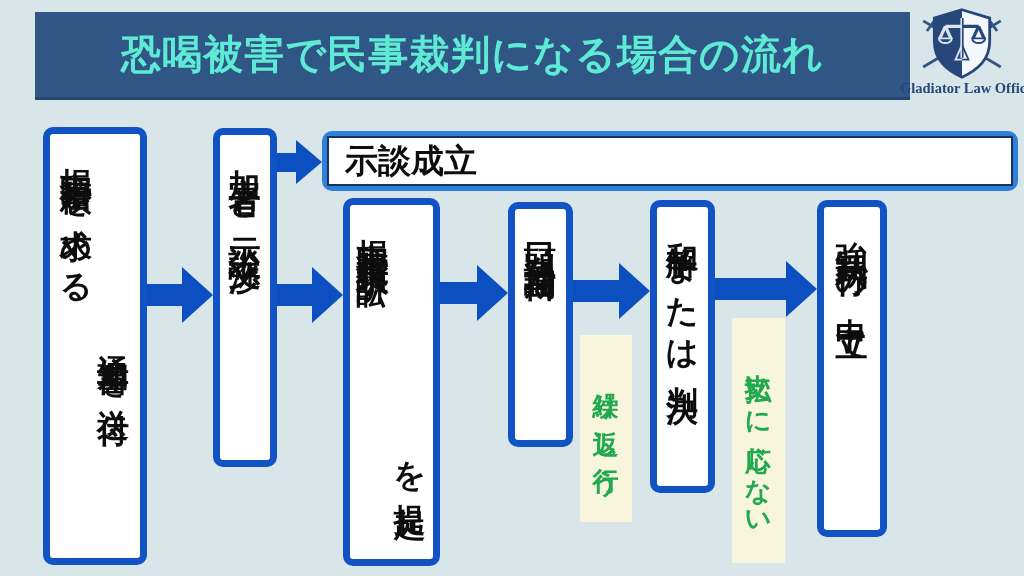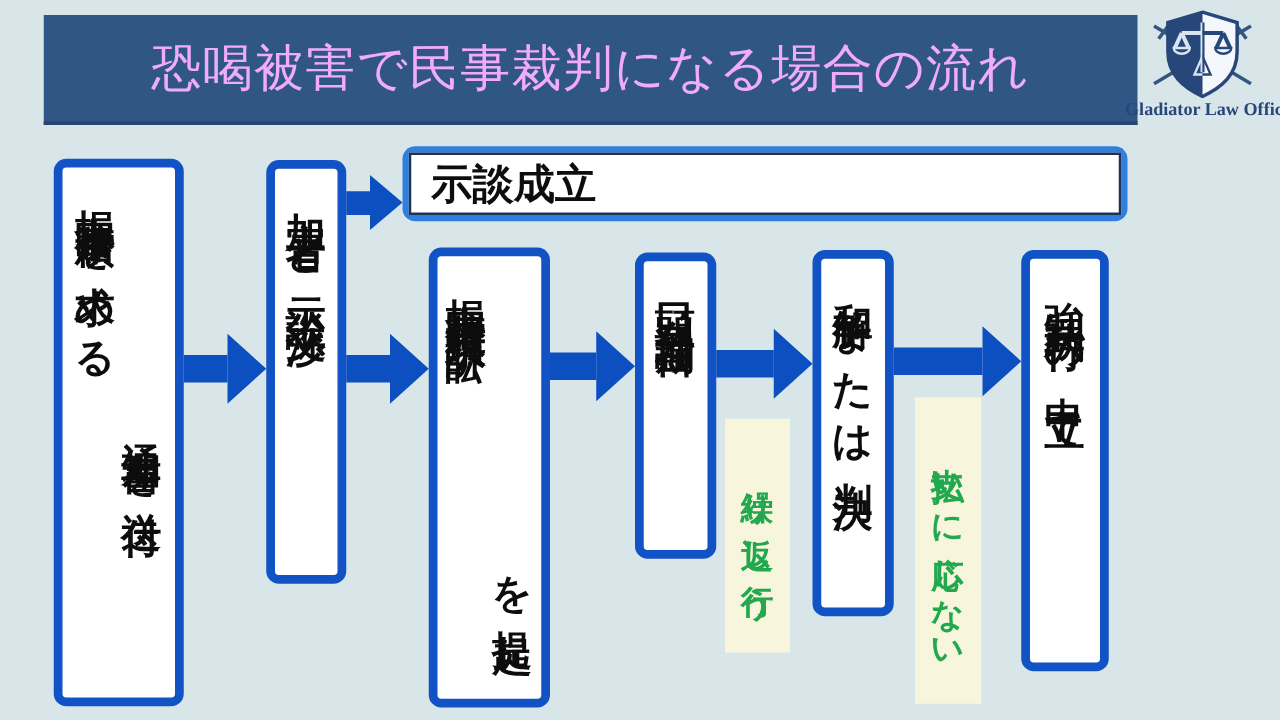--- a/index.html
+++ b/index.html
@@ -10,21 +10,21 @@
   }
   *{margin:0;padding:0;box-sizing:border-box;}
   html,body{width:1024px;height:576px;overflow:hidden;}
   body{font-family:"Liberation Sans","DejaVu Sans",sans-serif;}
   .stage{position:relative;width:1024px;height:576px;background:var(--background);overflow:hidden;}
 
   
   .header{position:absolute;left:35px;top:12px;width:875px;height:88px;
     background:var(--header-bg);border-bottom:3px solid var(--header-edge);
     display:flex;align-items:center;justify-content:center;}
-  .header .title{color:#f0abfc;font-size:40px;font-weight:400;letter-spacing:1px;white-space:nowrap;}
+  .header .title{color:#5eead4;font-size:40px;font-weight:700;letter-spacing:1px;white-space:nowrap;}
 
   
   .logo{position:absolute;left:900px;top:6px;width:124px;height:100px;text-align:center;}
   .logo svg{display:block;margin:0 auto;}
   .logo .logo-text{display:block;margin-top:0px;font-family:"Liberation Serif","DejaVu Serif",serif;
     font-size:14.5px;font-weight:600;color:var(--logo-navy);white-space:nowrap;}
 
   
   .fbox{position:absolute;background:#fff;border:7px solid var(--box-border);border-radius:10px;}
   .vtext{writing-mode:vertical-rl;text-orientation:upright;font-weight:800;color:var(--ink);
@@ -42,21 +42,21 @@
   .box-lawsuit .c1{letter-spacing:5px;}
   .box-lawsuit .c2{letter-spacing:5px;margin-top:224px;}
   .box-oral     {left:508px;top:202px;width:65px;height:245px;}
   .box-oral .vtext{letter-spacing:6px;}
   .box-judg     {left:650px;top:200px;width:65px;height:293px;}
   .box-judg .vtext{letter-spacing:7px;}
   .box-exec     {left:817px;top:200px;width:70px;height:337px;}
   .box-exec .vtext{letter-spacing:8px;}
 
   
-  .settle{position:absolute;left:322px;top:117px;width:580px;height:60px;
+  .settle{position:absolute;left:322px;top:131px;width:696px;height:60px;
     background:var(--settle-border);border-radius:10px;padding:5px;}
   .settle-inner{width:100%;height:100%;background:#fff;border:2px solid var(--settle-inner);
     display:flex;align-items:center;padding:0 16px;gap:36px;}
   .settle-inner span{font-size:33px;font-weight:800;color:var(--ink);white-space:nowrap;}
 
   
   .arrow{position:absolute;display:flex;align-items:center;}
   .arrow .stem{flex:1;height:22px;background:var(--arrow);}
   .arrow .head{width:0;height:0;border-top:28px solid transparent;border-bottom:28px solid transparent;
     border-left:31px solid var(--arrow);}

